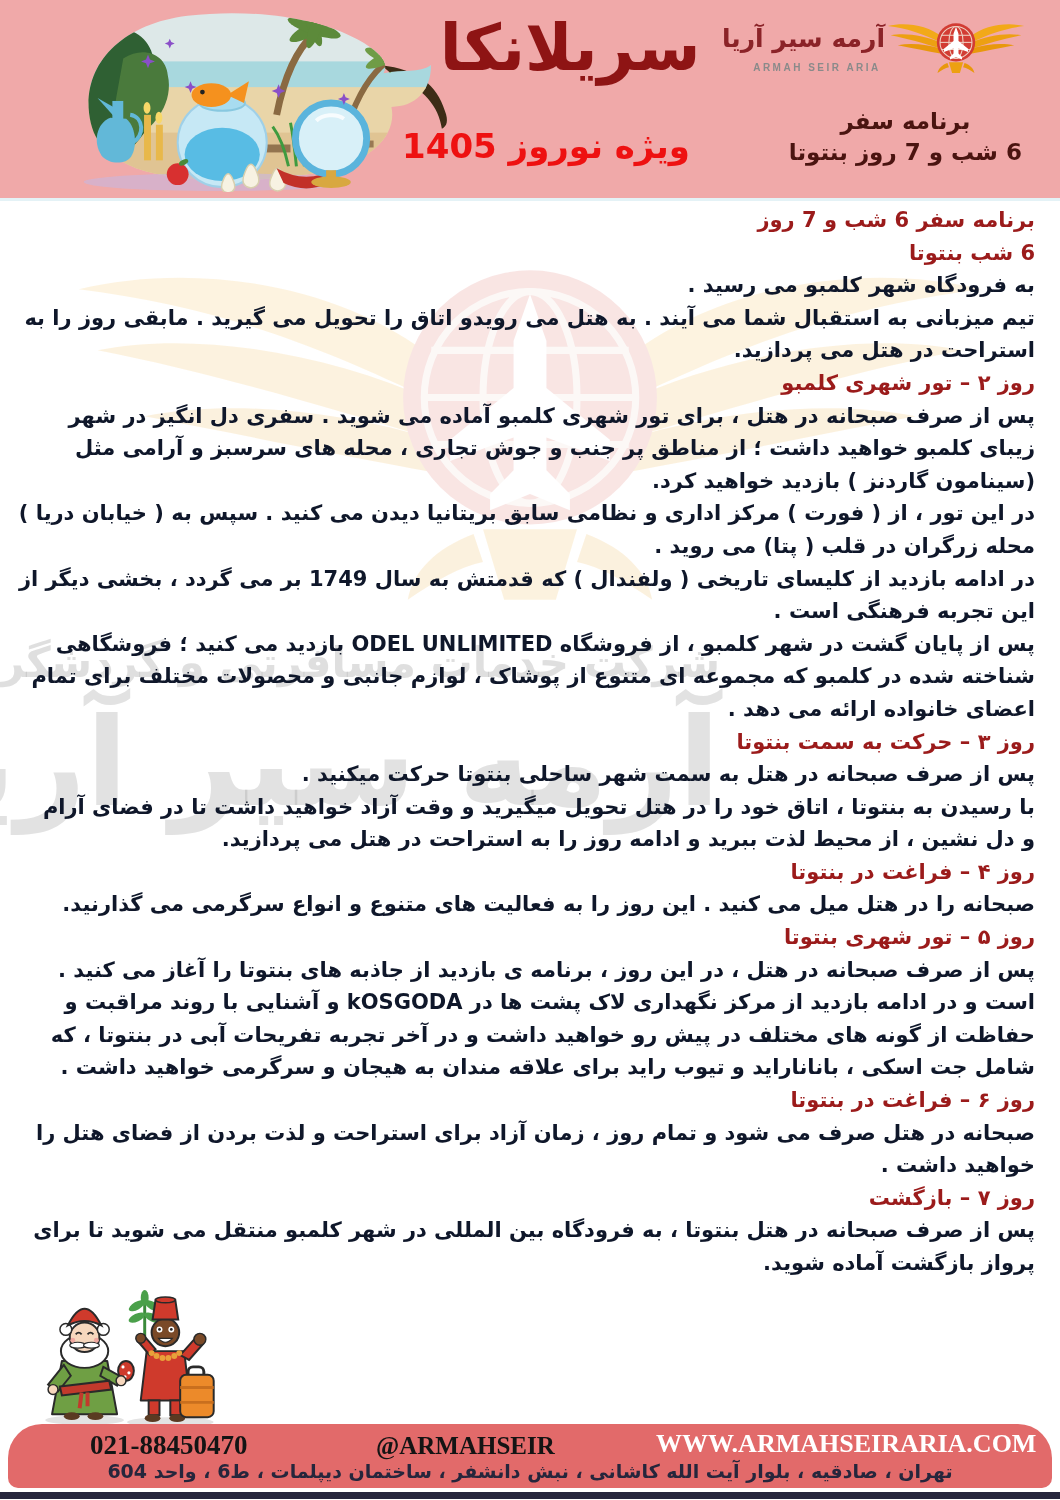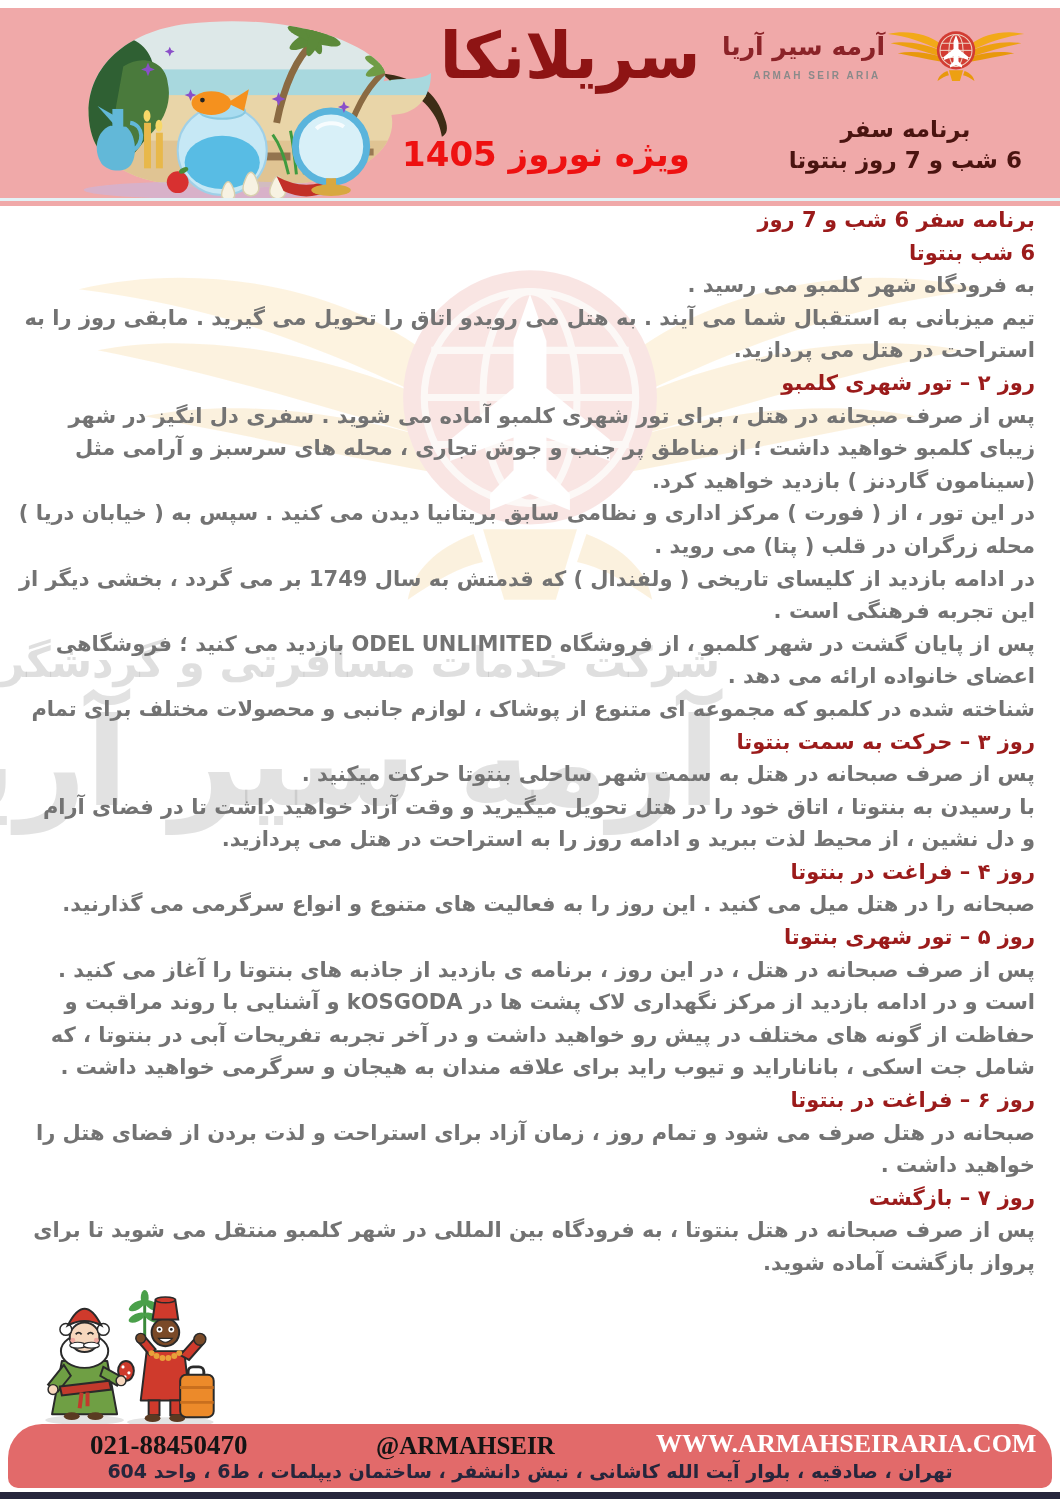--- a/index.html
+++ b/index.html
@@ -1,20 +1,20 @@
 <!DOCTYPE html>
 <html style="--header-bg: #f0a9a9; --title-red: #8e1414; --accent-red: #ee1111; --heading-red: #9b1b1b; --footer-bar: #e26a6a; --bottom-strip: #26263c;"><head>
 <meta charset="utf-8">
 <style>
   html,body{margin:0;padding:0;background:#9a9a9a;}
   .page{position:relative;width:1060px;height:1500px;background:#ffffff;overflow:hidden;
         font-family:"DejaVu Sans",sans-serif;margin:0 auto;}
 
   
-  .header{position:absolute;top:8px;left:0;width:1060px;height:198px;background:var(--header-bg,#f0a9a9);}
+  .header{position:absolute;top:0;left:0;width:1060px;height:198px;background:var(--header-bg,#f0a9a9);}
   .header-divider{position:absolute;top:198px;left:0;width:1060px;height:3px;background:#e4f2f6;}
   .blob-illustration{position:absolute;left:26px;top:4px;width:432px;height:188px;}
   .header-title{position:absolute;left:420px;top:12px;width:300px;text-align:center;
         font-size:64px;font-weight:bold;color:var(--title-red,#8e1414);line-height:1.15;direction:rtl;}
   .header-subtitle{position:absolute;left:378px;top:126px;width:336px;text-align:center;
         font-size:34px;font-weight:bold;color:var(--accent-red,#ee1111);direction:rtl;}
   .logo{position:absolute;left:735px;top:16px;width:300px;height:70px;}
   .logo-fa{position:absolute;left:10px;top:8px;width:140px;text-align:center;font-size:25px;
         font-weight:bold;color:#8b2328;direction:rtl;white-space:nowrap;}
   .logo-en{position:absolute;left:12px;top:46px;width:140px;text-align:center;font-size:10px;
@@ -24,21 +24,21 @@
         color:#4a1410;font-size:23px;font-weight:bold;line-height:31px;}
 
   
   .wm-emblem{position:absolute;left:60px;top:228px;width:940px;height:400px;opacity:0.13;pointer-events:none;}
   .wm-text{position:absolute;left:80px;top:638px;width:640px;text-align:center;direction:rtl;pointer-events:none;}
   .wm-text-small{font-size:42px;font-weight:bold;color:rgba(150,150,150,0.30);white-space:nowrap;}
   .wm-text-big{font-size:122px;font-weight:bold;color:rgba(150,150,150,0.28);line-height:1.25;white-space:nowrap;}
 
   
   .itinerary{position:absolute;top:204px;left:25px;right:25px;direction:rtl;text-align:right;}
-  .line{font-size:21px;font-weight:bold;line-height:32.6px;white-space:nowrap;color:#737373;}
+  .line{font-size:21px;font-weight:bold;line-height:32.6px;white-space:nowrap;color:#0f172a;}
   .line.heading{color:var(--heading-red,#9b1b1b);}
 
   
   .cartoon{position:absolute;left:28px;top:1290px;width:192px;height:138px;}
   .footer-bar{position:absolute;left:8px;top:1424px;width:1044px;height:64px;
         background:var(--footer-bar,#e26a6a);border-radius:34px 34px 10px 10px;}
   .footer-phone{position:absolute;left:82px;top:6px;font-family:"Liberation Serif",serif;
         font-weight:bold;font-size:27px;color:#141414;}
   .footer-handle{position:absolute;left:368px;top:8px;font-family:"Liberation Serif",serif;
         font-weight:bold;font-size:25px;color:#141414;}
@@ -189,22 +189,22 @@
       <div class="line body">استراحت در هتل می پردازید.</div>
       <div class="line heading">روز ۲ – تور شهری کلمبو</div>
       <div class="line body">پس از صرف صبحانه در هتل ، برای تور شهری کلمبو آماده می شوید . سفری دل انگیز در شهر</div>
       <div class="line body">زیبای کلمبو خواهید داشت ؛ از مناطق پر جنب و جوش تجاری ، محله های سرسبز و آرامی مثل</div>
       <div class="line body">(سینامون گاردنز ) بازدید خواهید کرد.</div>
       <div class="line body">در این تور ، از ( فورت ) مرکز اداری و نظامی سابق بریتانیا دیدن می کنید . سپس به ( خیابان دریا )</div>
       <div class="line body">محله زرگران در قلب ( پتا) می روید .</div>
       <div class="line body">در ادامه بازدید از کلیسای تاریخی ( ولفندال ) که قدمتش به سال 1749 بر می گردد ، بخشی دیگر از</div>
       <div class="line body">این تجربه فرهنگی است .</div>
       <div class="line body">پس از پایان گشت در شهر کلمبو ، از فروشگاه ODEL UNLIMITED بازدید می کنید ؛  فروشگاهی</div>
+      <div class="line body">شناخته شده در کلمبو که مجموعه ای متنوع از پوشاک ، لوازم جانبی و محصولات مختلف برای تمام</div>
       <div class="line body">اعضای خانواده ارائه می دهد .</div>
-      <div class="line body">شناخته شده در کلمبو که مجموعه ای متنوع از پوشاک ، لوازم جانبی و محصولات مختلف برای تمام</div>
       <div class="line heading">روز ۳ – حرکت به سمت بنتوتا</div>
       <div class="line body">پس از صرف صبحانه در هتل به سمت شهر ساحلی بنتوتا حرکت میکنید .</div>
       <div class="line body">با رسیدن به بنتوتا ، اتاق خود را در هتل تحویل میگیرید و وقت آزاد خواهید داشت تا در فضای آرام</div>
       <div class="line body">و دل نشین ، از محیط لذت ببرید و ادامه روز را به استراحت در هتل می پردازید.</div>
       <div class="line heading">روز ۴ – فراغت در بنتوتا</div>
       <div class="line body">صبحانه را در هتل میل می کنید . این روز را به فعالیت های متنوع و انواع سرگرمی می گذارنید.</div>
       <div class="line heading">روز ۵ – تور شهری بنتوتا</div>
       <div class="line body">پس از صرف صبحانه در هتل ، در این روز ، برنامه ی بازدید از جاذبه های بنتوتا را آغاز می کنید .</div>
       <div class="line body">است و در ادامه بازدید از مرکز نگهداری لاک پشت ها در kOSGODA و آشنایی با روند مراقبت و</div>
       <div class="line body">حفاظت از گونه های مختلف در پیش رو خواهید داشت و در آخر تجربه تفریحات آبی در بنتوتا ، که</div>

